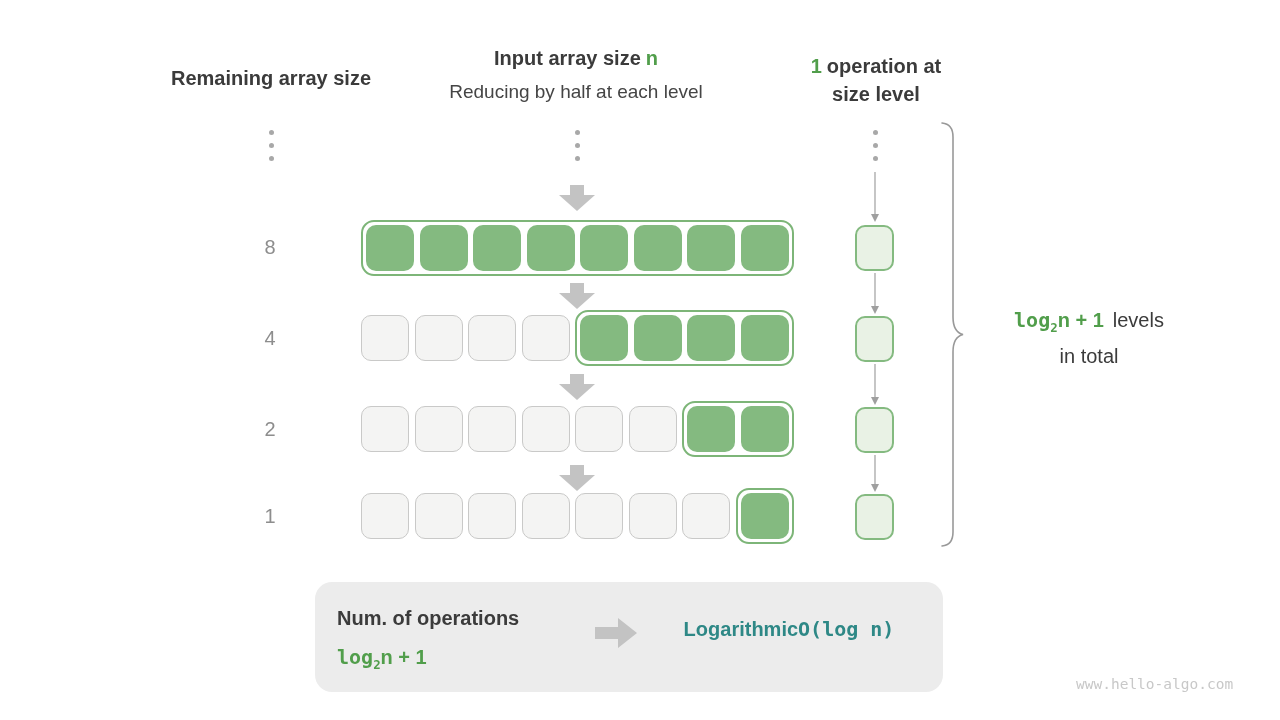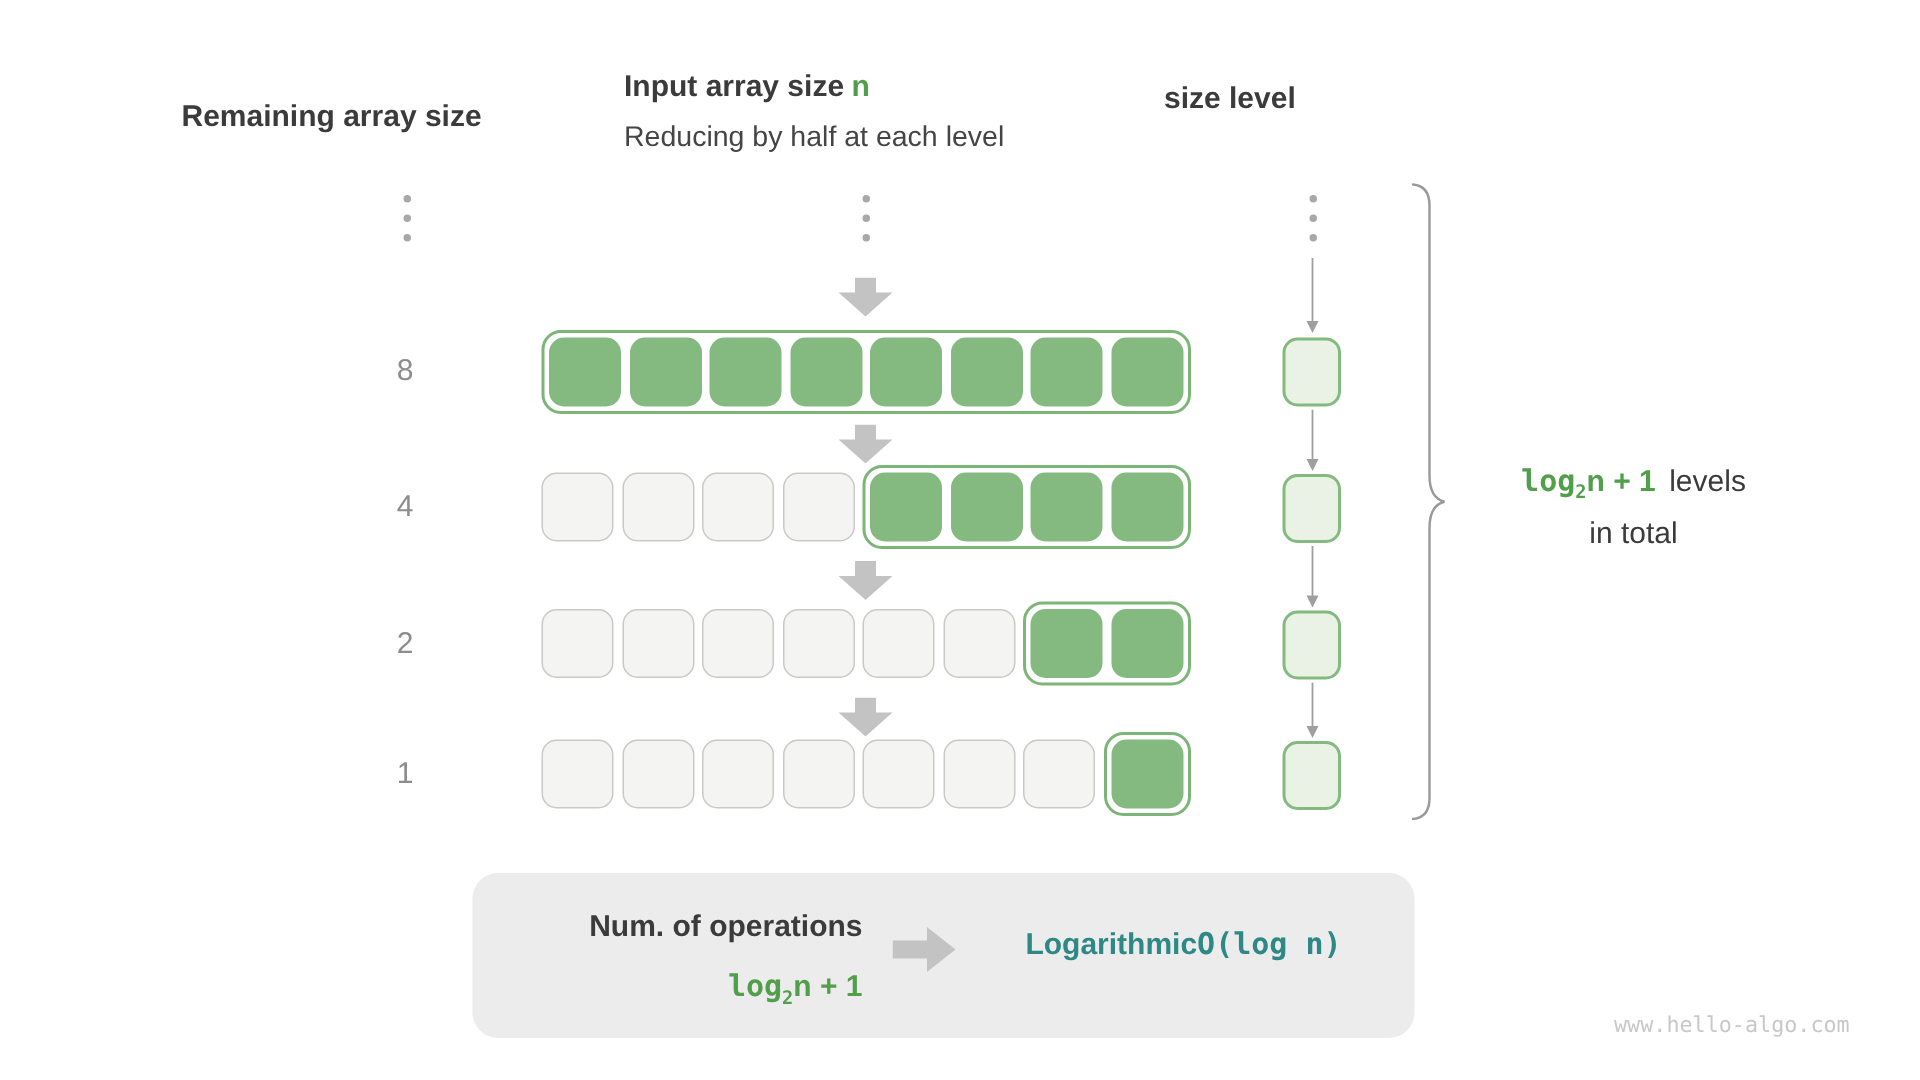--- a/index.html
+++ b/index.html
@@ -1,21 +1,21 @@
 <!DOCTYPE html>
 <html style="--cellGreen: #84ba80; --groupBorder: #7db578; --grayFill: #f4f4f3; --grayBorder: #c9c9c8; --opFill: #e9f2e5; --opBorder: #84ba80; --bigArrow: #c3c3c3; --thinLine: #9f9f9f; --dots: #a8a8a8; --textDark: #3b3b3b; --textGray: #8d8d8d; --greenText: #519e4b; --teal: #2e8886; --boxBg: #ececec; --brace: #999999; --watermark: #c8c8c8;"><head>
 <meta charset="utf-8">
 <style>
   html,body{margin:0;padding:0;background:#ffffff;}
   body{width:1280px;height:720px;overflow:hidden;font-family:"Liberation Sans",sans-serif;}
   .canvas{position:relative;width:1280px;height:720px;background:#ffffff;}
   .abs{position:absolute;}
 
   
-  .hdr{position:absolute;color:var(--textDark);}
+  .hdr{position:absolute;text-align:center;color:var(--textDark);}
   #hdr-left{left:121px;top:66px;width:300px;font-size:20px;font-weight:bold;line-height:24px;}
   #hdr-center{left:416px;top:46px;width:320px;}
   #hdr-center .t1{font-size:20px;font-weight:bold;line-height:24px;}
   #hdr-center .t2{font-size:19px;font-weight:normal;color:#454545;margin-top:10px;line-height:23px;}
   #hdr-right{left:776px;top:52px;width:200px;font-size:20px;font-weight:bold;line-height:28px;}
   .green-txt{color:var(--greenText);}
   .gap-l{margin-left:5px;}
 
   
   .dots-col{position:absolute;top:130px;width:6px;}
@@ -36,21 +36,21 @@
 
   
   #note{position:absolute;left:973px;top:306px;width:232px;text-align:center;font-size:20px;color:var(--textDark);line-height:29px;}
   .mono{font-family:"DejaVu Sans Mono",monospace;}
   .bold{font-weight:bold;}
   sub{font-size:0.62em;}
   .lvl-gap{margin-left:9px;}
 
   
   #summary-box{position:absolute;left:315px;top:582px;width:628px;height:110px;background:var(--boxBg);border-radius:17px;}
-  #sum-left{position:absolute;left:40px;top:22px;width:220px;text-align:right;}
+  #sum-left{position:absolute;left:22px;top:22px;width:220px;text-align:left;}
   #sum-right{position:absolute;left:344px;top:22px;width:260px;text-align:center;}
   .sum-title{font-size:20px;font-weight:bold;color:var(--textDark);line-height:28px;}
   .sum-val{margin-top:11px;font-size:20px;font-weight:bold;line-height:28px;}
   #sum-left .sum-val{color:var(--greenText);}
   #sum-right .sum-val{color:var(--teal);}
   .o-gap{}
 
   #watermark{position:absolute;left:1076px;top:676px;font-family:"DejaVu Sans Mono",monospace;font-size:14.5px;color:var(--watermark);}
 </style>
 </head>
@@ -59,20 +59,21 @@
 <div class="canvas">
 
   <div class="hdr" id="hdr-left">Remaining array size</div>
 
   <div class="hdr" id="hdr-center">
     <div class="t1"><span>Input array size</span><span class="green-txt gap-l">n</span></div>
     <div class="t2">Reducing by half at each level</div>
   </div>
 
   <div class="hdr" id="hdr-right">
+    <div><span class="green-txt">1</span><span class="gap-l">operation at</span></div>
     <div>size level</div>
   </div>
 
   <div id="dots-layer">
       <div class="dots-col" style="left: 268px;">
         <div class="dot"></div>
         <div class="dot"></div>
         <div class="dot"></div>
       </div>
       <div class="dots-col" style="left: 574px;">

